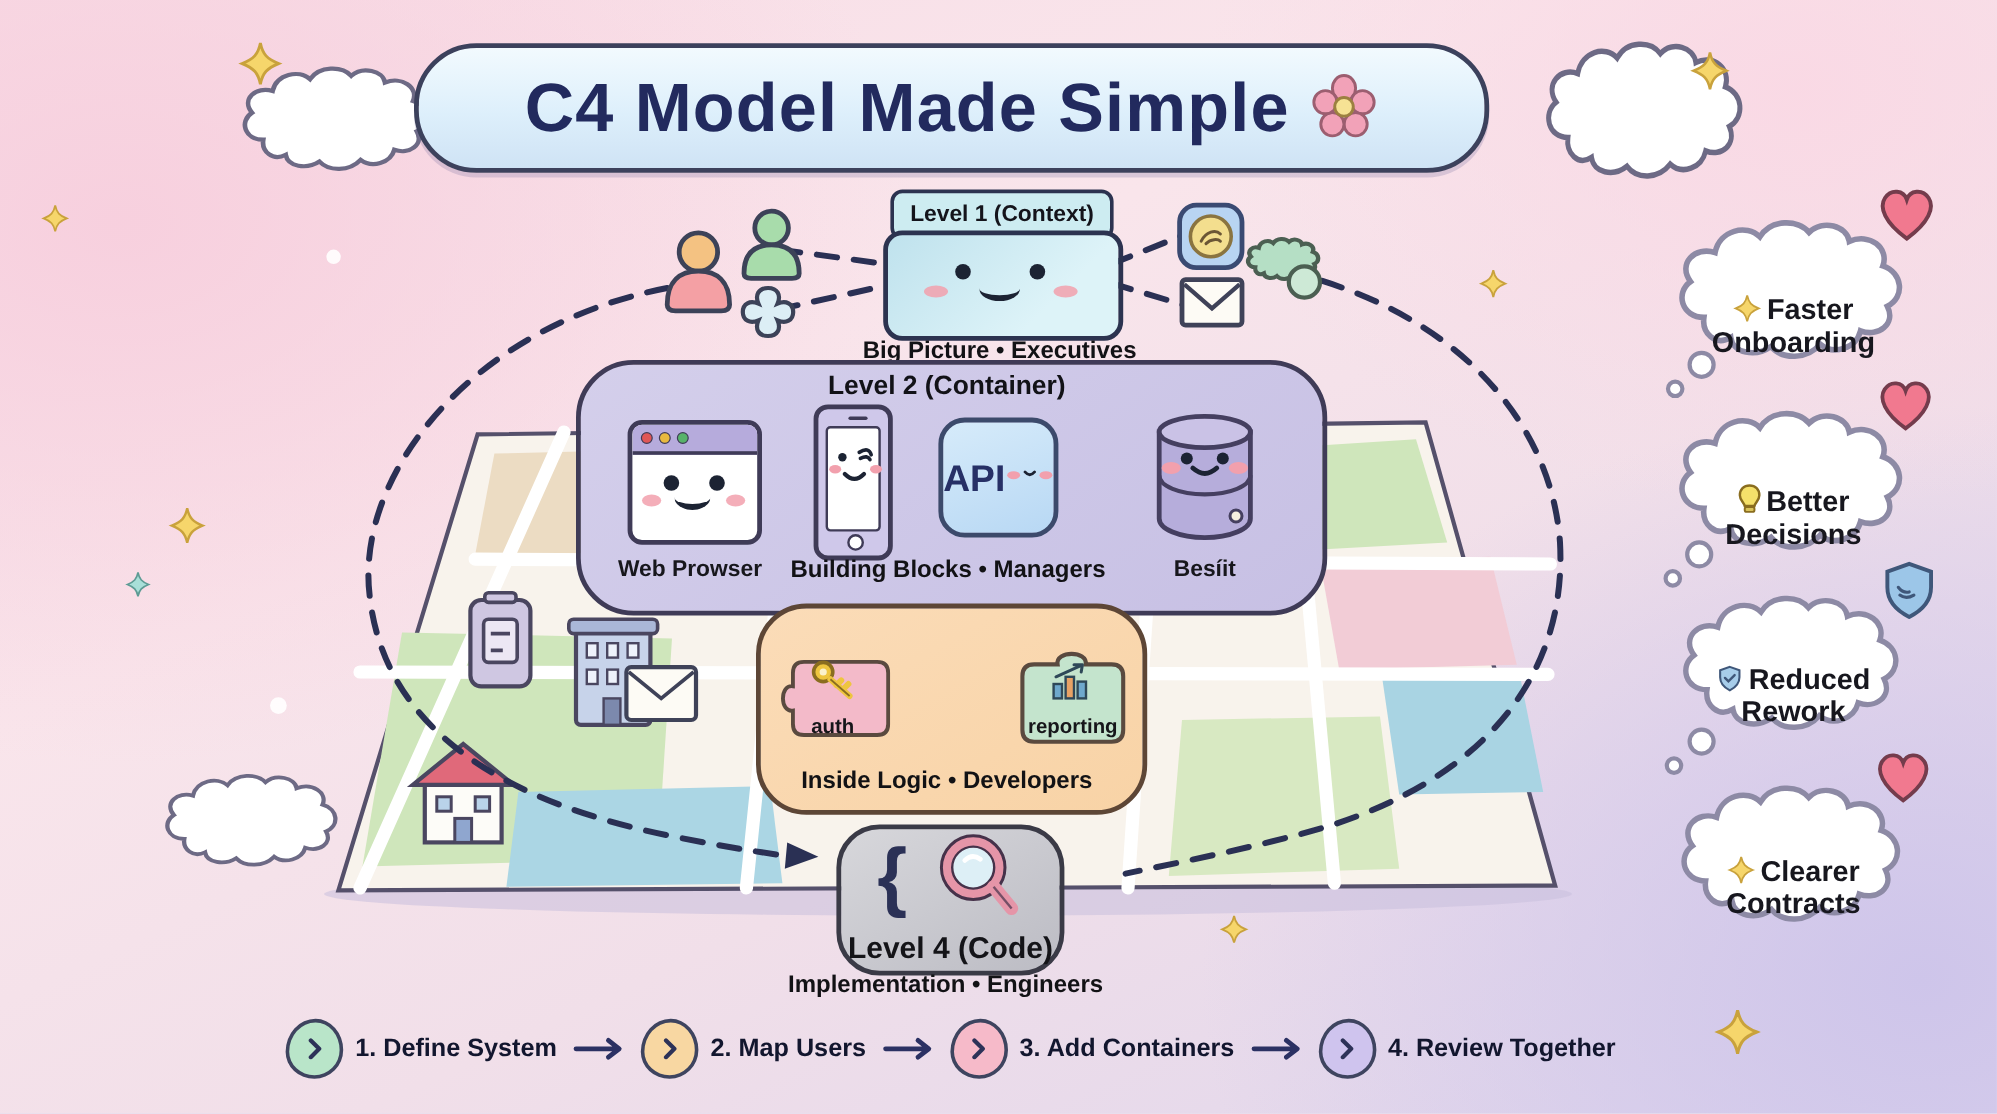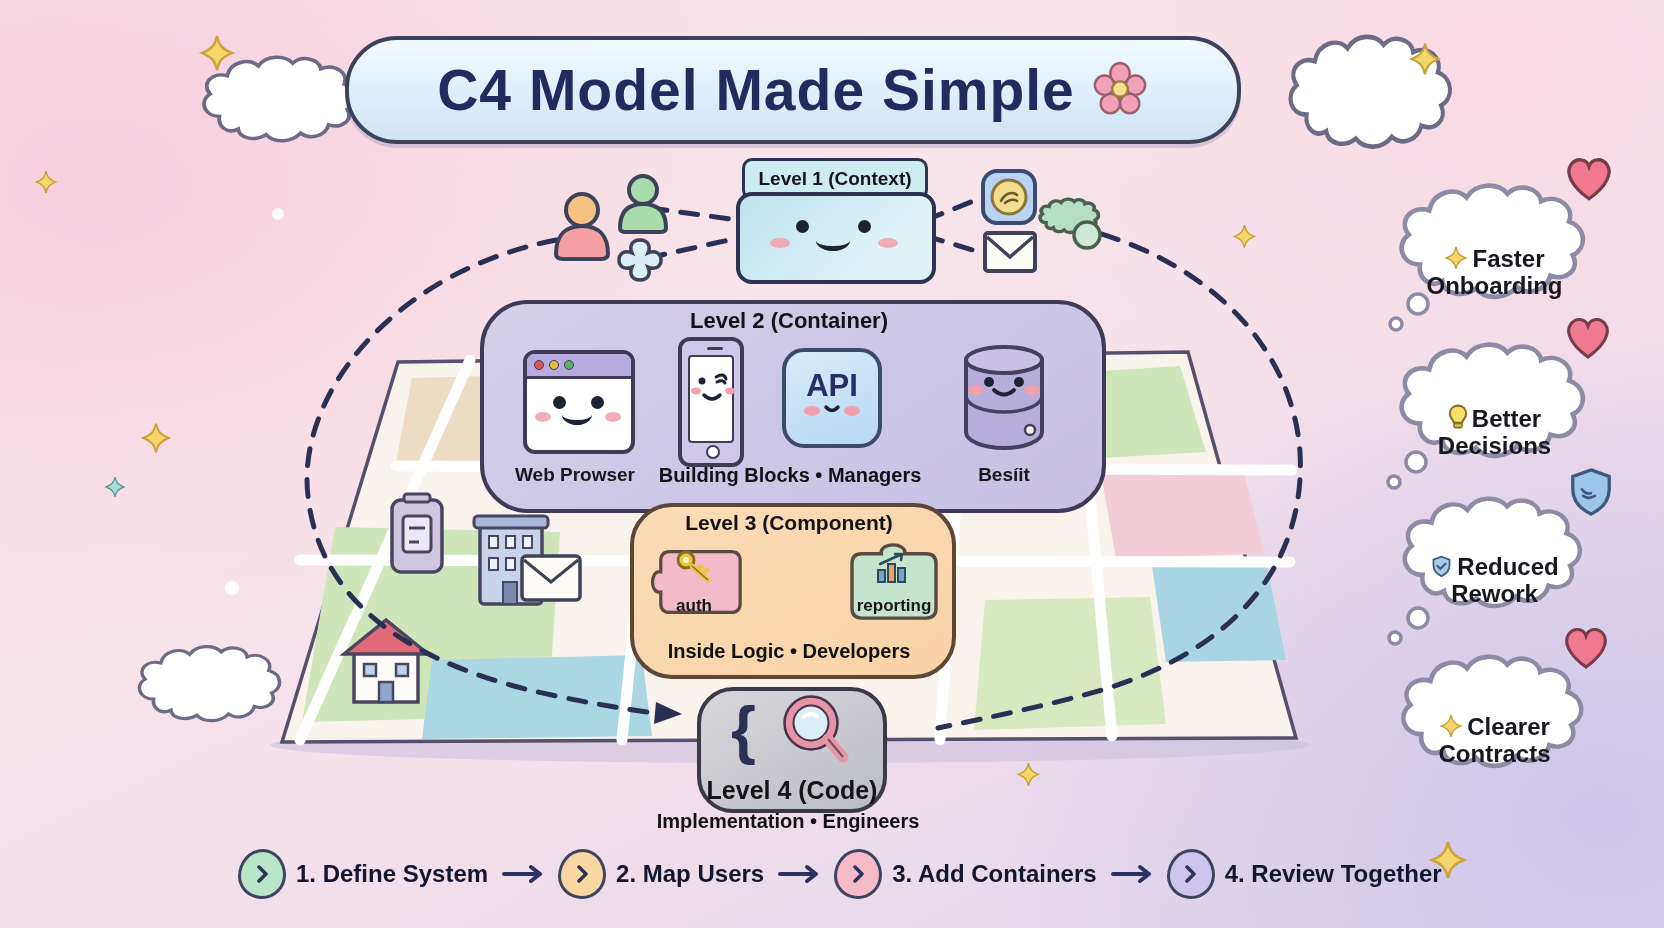--- a/index.html
+++ b/index.html
@@ -42,21 +42,21 @@
   .browser{left:523px;top:350px;width:104px;height:96px;border-radius:12px;background:#fff;
     border:4px solid #3f3b57;overflow:hidden;}
   .browser .bar{height:22px;background:#b6abdc;border-bottom:3px solid #3f3b57;display:flex;align-items:center;gap:5px;padding-left:7px;}
   .dot{width:8px;height:8px;border-radius:50%;border:1.5px solid #3f3b57;}
   .phone{left:678px;top:337px;width:58px;height:122px;border-radius:12px;background:#cfc8ea;border:4px solid #3f3b57;}
   .phone .screen{position:absolute;left:6px;top:14px;right:6px;bottom:20px;background:#fff;border:2.5px solid #3f3b57;border-radius:4px;}
   .phone .home{position:absolute;left:50%;bottom:4px;width:10px;height:10px;margin-left:-5px;border:2.5px solid #3f3b57;border-radius:50%;background:#fff;}
   .phone .spk{position:absolute;left:50%;top:6px;width:16px;height:3px;margin-left:-4px;background:#3f3b57;border-radius:2px;}
   .api{left:782px;top:348px;width:92px;height:92px;border-radius:22px;
     background:linear-gradient(160deg,#d6ebfa,#b8d8f4);border:4px solid #3c4a6b;
-    display:flex;flex-direction:column;align-items:center;justify-content:center;}
+    display:flex;flex-direction:row;align-items:center;justify-content:center;}
   .api .a{font-size:31px;font-weight:800;color:#273066;line-height:1;}
 
   .l3-box{left:630px;top:503px;width:318px;height:168px;border-radius:42px;
     background:linear-gradient(150deg,#fbdcb8,#f8d3a6);border:4px solid #5d4636;}
   .l3-label{left:630px;top:511px;width:318px;font-size:21px;font-weight:800;color:#131317;}
   .piece{position:absolute;width:96px;height:84px;}
   .piece .plabel{position:absolute;left:0;right:0;bottom:8px;text-align:center;font-size:17px;font-weight:800;color:#16161a;}
   .l3-caption{left:630px;top:640px;width:318px;}
 
   .l4-box{left:697px;top:687px;width:182px;height:118px;border-radius:36px;
@@ -69,21 +69,21 @@
   .bubble .cloud-svg{position:absolute;left:0;top:0;width:100%;height:100%;}
   .bubble .content{position:absolute;left:14px;right:14px;top:0;bottom:10px;display:flex;
     align-items:flex-end;justify-content:center;text-align:center;font-size:24px;font-weight:800;color:#17171e;line-height:1.12;}
   .bicon{display:inline-block;vertical-align:-3px;margin-right:4px;}
 
   
   .steps{left:238px;top:846px;height:56px;display:flex;align-items:center;gap:13px;}
   .step{display:flex;align-items:center;gap:10px;}
   .blob{width:42px;height:44px;border:3.5px solid #3e445f;border-radius:52% 48% 50% 50%/55% 52% 48% 45%;
     display:flex;align-items:center;justify-content:center;}
-  .step .slabel{font-size:24px;font-weight:800;color:#12162e;white-space:nowrap;}
+  .step .slabel{font-size:21px;font-weight:800;color:#12162e;white-space:nowrap;}
 </style>
 </head>
 <body>
 
 <div class="canvas">
 
   <svg width="0" height="0" style="position:absolute">
     <defs>
       <path id="cloudPath" d="M30 92 C10 92 4 70 18 60 C6 44 22 28 40 34 C44 14 68 8 80 20 C90 4 114 4 124 16 C136 4 158 10 160 24 C178 16 196 30 190 46 C208 52 210 74 194 82 C202 98 186 110 170 104 C166 120 146 126 134 116 C122 130 100 130 90 118 C76 128 56 124 54 110 C40 118 28 106 30 92 Z"></path>
       <path id="heartPath" d="M20 34 C6 24 2 14 6 8 C10 2 18 3 20 9 C22 3 30 2 34 8 C38 14 34 24 20 34 Z"></path>
@@ -207,20 +207,21 @@
   <div class="abs tab" style="left:742px;top:158px;width:180px;height:36px;">
     <span>Level 1 (Context)</span>
   </div>
   <div class="abs l1-body">
     <span class="eye" style="left:56px;top:24px;"></span>
     <span class="eye" style="left:118px;top:24px;"></span>
     <span class="smile" style="left:76px;top:34px;"></span>
     <span class="cheek" style="left:30px;top:42px;"></span>
     <span class="cheek" style="left:138px;top:42px;"></span>
   </div>
+  <div class="abs lvl-caption center" style="left:683px;top:281px;width:300px;">Big Picture • Executives</div>
 
   <svg class="abs" style="left:548px;top:162px;" width="130" height="125">
     <g>
       <circle cx="95" cy="28" r="14" fill="#a8dcab" stroke="#3c4258" stroke-width="4"></circle>
       <path d="M72 66 C72 48 82 42 95 42 C108 42 118 48 118 66 Q118 70 112 70 L78 70 Q72 70 72 66 Z" fill="#a8dcab" stroke="#3c4258" stroke-width="4"></path>
     </g>
     <g>
       <circle cx="34" cy="48" r="16" fill="#f4c282" stroke="#3c4258" stroke-width="4"></circle>
       <path d="M8 92 C8 72 19 64 34 64 C49 64 60 72 60 92 Q60 97 53 97 L15 97 Q8 97 8 92 Z" fill="#f4a0a4" stroke="#3c4258" stroke-width="4"></path>
     </g>
@@ -290,21 +291,20 @@
     <circle cx="33" cy="42" r="5" fill="#1c2333"></circle>
       <circle cx="63" cy="42" r="5" fill="#1c2333"></circle>
     <path d="M38 50 q10 9 20 0" stroke="#1c2333" stroke-width="4" fill="none" stroke-linecap="round"></path>
     <ellipse cx="20" cy="50" rx="8" ry="5" fill="#f2a0ad"></ellipse>
       <ellipse cx="76" cy="50" rx="8" ry="5" fill="#f2a0ad"></ellipse>
     <circle cx="74" cy="90" r="5" fill="#f5efe0" stroke="#453f60" stroke-width="2.5"></circle>
   </svg>
   <div class="abs icon-label center" style="left:934px;top:464px;width:140px;">Besíit</div>
 
   <div class="abs l3-box"></div>
-  <div class="abs l3-label center">Level 3 (Component)</div>
 
   <div class="abs piece" style="left:646px;top:540px;">
     <svg width="96" height="84" viewBox="-10 0 104 78">
       <use href="#pieceLeft" fill="#f3bac9" stroke="#5a4a3f" stroke-width="3.5"></use>
     </svg>
     <svg width="42" height="38" viewBox="0 0 42 38" style="position:absolute;left:28px;top:8px;">
       <circle cx="12" cy="12" r="8" fill="#eec53f" stroke="#8a6d1f" stroke-width="3"></circle>
       <circle cx="12" cy="12" r="3" fill="#fbf1cb"></circle>
       <path d="M18 18 L34 32 M28 27 l5 -5 M23 23 l4 -4" stroke="#eec53f" stroke-width="5" stroke-linecap="round"></path>
       <path d="M18 18 L34 32" stroke="#8a6d1f" stroke-width="1.5"></path>

